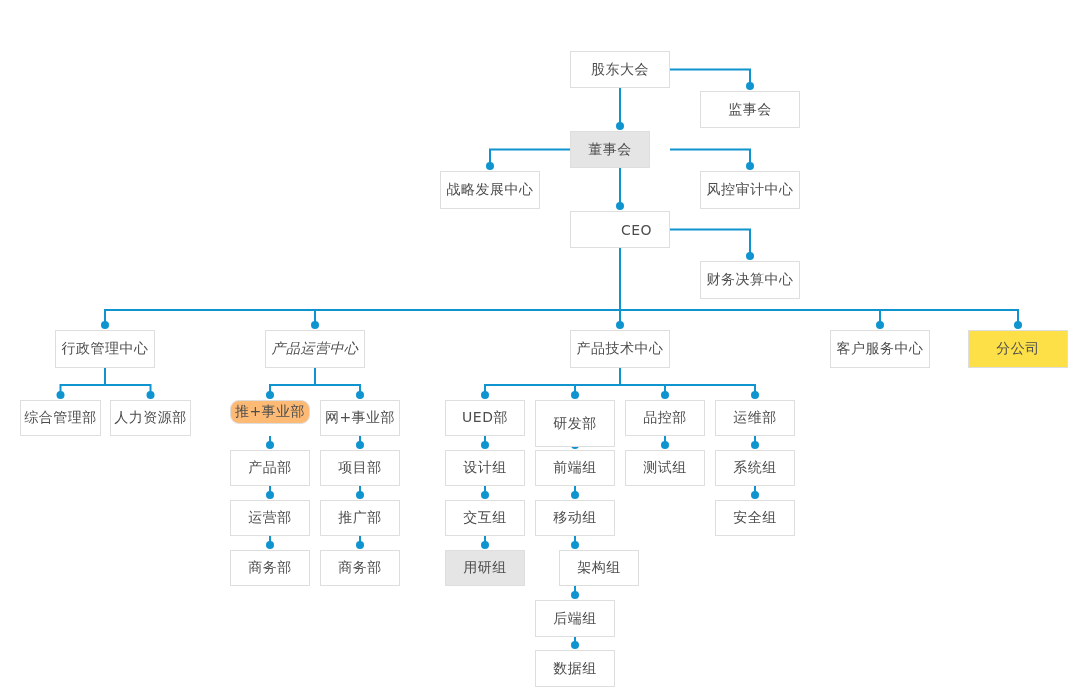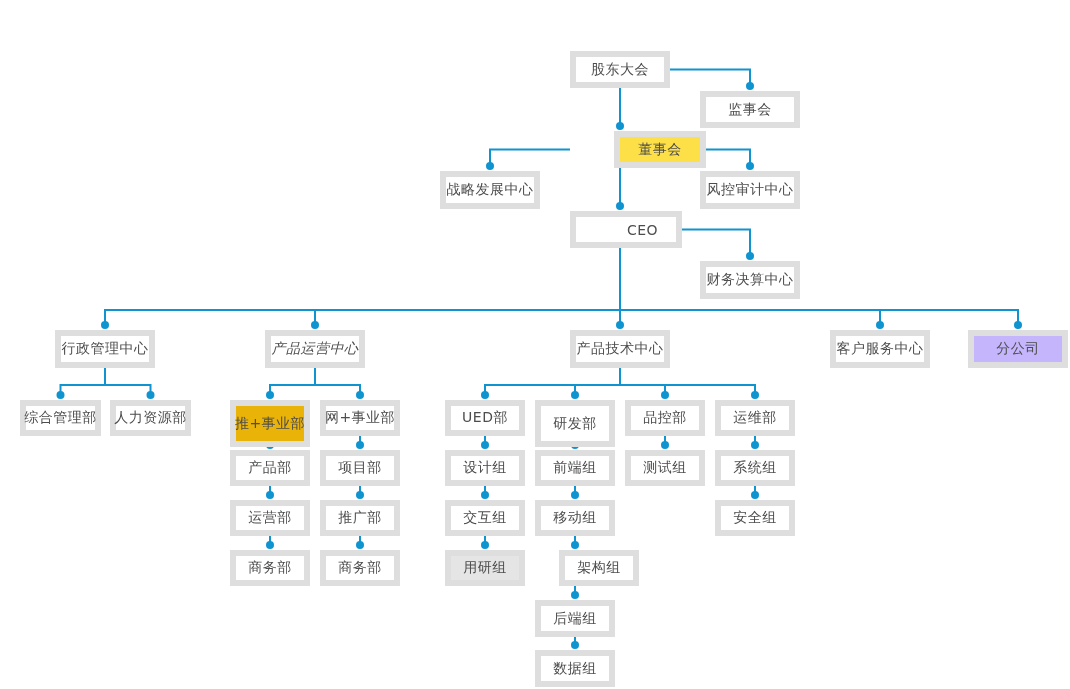--- a/index.html
+++ b/index.html
@@ -9,21 +9,21 @@
     height: 689px;
     background: #ffffff;
     font-family: "DejaVu Sans", "Liberation Sans", sans-serif;
     overflow: hidden;
   }
   .canvas svg { position: absolute; left: 0; top: 0; }
   .node {
     position: absolute;
     box-sizing: border-box;
     background: #ffffff;
-    border: 6px solid #8b5cf6;
+    border: 1px solid #8b5cf6;
     display: flex;
     align-items: center;
     justify-content: center;
     z-index: 2;
   }
   .node span {
     font-size: 14px;
     color: #4d4d4d;
     letter-spacing: 0.5px;
     white-space: nowrap;
@@ -107,57 +107,57 @@
       <polyline points="755,486 755,498" fill="none" stroke="#0f94cf" stroke-width="2"></polyline>
       <circle cx="755" cy="495" r="4" fill="#0f94cf"></circle>
     </svg>
   <div id="nodes-layer">
       <div class="node" style="left: 570px; top: 51px; width: 100px; height: 37px; border-color: rgb(222, 222, 222); background: rgb(255, 255, 255);">
         <span style="color: rgb(77, 77, 77);">股东大会</span>
       </div>
       <div class="node" style="left: 700px; top: 91px; width: 100px; height: 37px; border-color: rgb(222, 222, 222); background: rgb(255, 255, 255);">
         <span style="color: rgb(77, 77, 77);">监事会</span>
       </div>
-      <div class="node" style="left: 570px; top: 131px; width: 92px; height: 37px; border-color: rgb(222, 222, 222); background: #fde047; margin-left: 44px;">
+      <div class="node" style="left: 570px; top: 131px; width: 80px; height: 37px; border-color: rgb(222, 222, 222); background: #e5e5e5;">
         <span style="color: rgb(77, 77, 77);">董事会</span>
       </div>
       <div class="node" style="left: 440px; top: 171px; width: 100px; height: 38px; border-color: rgb(222, 222, 222); background: rgb(255, 255, 255);">
         <span style="color: rgb(77, 77, 77);">战略发展中心</span>
       </div>
       <div class="node" style="left: 700px; top: 171px; width: 100px; height: 38px; border-color: rgb(222, 222, 222); background: rgb(255, 255, 255);">
         <span style="color: rgb(77, 77, 77);">风控审计中心</span>
       </div>
-      <div class="node" style="left: 570px; top: 211px; width: 112px; height: 37px; border-color: rgb(222, 222, 222); background: rgb(255, 255, 255); padding-left: 33px;">
+      <div class="node" style="left: 570px; top: 211px; width: 100px; height: 37px; border-color: rgb(222, 222, 222); background: rgb(255, 255, 255); padding-left: 33px;">
         <span style="color: rgb(77, 77, 77);">CEO</span>
       </div>
       <div class="node" style="left: 700px; top: 261px; width: 100px; height: 38px; border-color: rgb(222, 222, 222); background: rgb(255, 255, 255);">
         <span style="color: rgb(77, 77, 77);">财务决算中心</span>
       </div>
       <div class="node" style="left: 55px; top: 330px; width: 100px; height: 38px; border-color: rgb(222, 222, 222); background: rgb(255, 255, 255);">
         <span style="color: rgb(77, 77, 77);">行政管理中心</span>
       </div>
       <div class="node" style="left: 265px; top: 330px; width: 100px; height: 38px; border-color: rgb(222, 222, 222); background: rgb(255, 255, 255); font-style: italic;">
         <span style="color: rgb(77, 77, 77);">产品运营中心</span>
       </div>
       <div class="node" style="left: 570px; top: 330px; width: 100px; height: 38px; border-color: rgb(222, 222, 222); background: rgb(255, 255, 255);">
         <span style="color: rgb(77, 77, 77);">产品技术中心</span>
       </div>
       <div class="node" style="left: 830px; top: 330px; width: 100px; height: 38px; border-color: rgb(222, 222, 222); background: rgb(255, 255, 255);">
         <span style="color: rgb(77, 77, 77);">客户服务中心</span>
       </div>
-      <div class="node" style="left: 968px; top: 330px; width: 100px; height: 38px; border-color: rgb(222, 222, 222); background: #c4b5fd;">
+      <div class="node" style="left: 968px; top: 330px; width: 100px; height: 38px; border-color: rgb(222, 222, 222); background: #fde047;">
         <span style="color: rgb(77, 77, 77);">分公司</span>
       </div>
       <div class="node" style="left: 20px; top: 400px; width: 81px; height: 36px; border-color: rgb(222, 222, 222); background: rgb(255, 255, 255);">
         <span style="color: rgb(77, 77, 77);">综合管理部</span>
       </div>
       <div class="node" style="left: 110px; top: 400px; width: 81px; height: 36px; border-color: rgb(222, 222, 222); background: rgb(255, 255, 255);">
         <span style="color: rgb(77, 77, 77);">人力资源部</span>
       </div>
-      <div class="node" style="left: 230px; top: 400px; width: 80px; height: 47px; border-color: rgb(222, 222, 222); background: #eab308;">
+      <div class="node" style="left: 230px; top: 400px; width: 80px; height: 24px; border-color: rgb(222, 222, 222); background: #fdba74; border-radius: 9px;">
         <span style="color: rgb(77, 77, 77);">推+事业部</span>
       </div>
       <div class="node" style="left: 320px; top: 400px; width: 80px; height: 36px; border-color: rgb(222, 222, 222); background: rgb(255, 255, 255);">
         <span style="color: rgb(77, 77, 77);">网+事业部</span>
       </div>
       <div class="node" style="left: 230px; top: 450px; width: 80px; height: 36px; border-color: rgb(222, 222, 222); background: rgb(255, 255, 255);">
         <span style="color: rgb(77, 77, 77);">产品部</span>
       </div>
       <div class="node" style="left: 320px; top: 450px; width: 80px; height: 36px; border-color: rgb(222, 222, 222); background: rgb(255, 255, 255);">
         <span style="color: rgb(77, 77, 77);">项目部</span>

